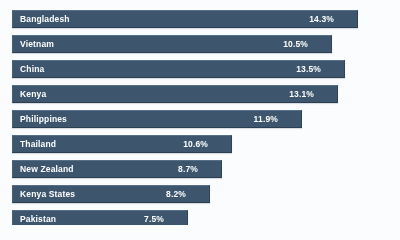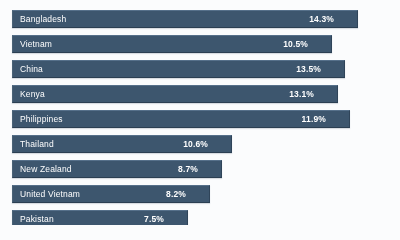--- a/index.html
+++ b/index.html
@@ -54,21 +54,21 @@
     border-right: 1px solid #2f4459;
     border-bottom: 1px solid #2b3f52;
     box-sizing: border-box;
     display: flex;
     align-items: center;
     justify-content: space-between;
     box-shadow: 0 1px 1px rgba(60,80,100,.18);
   }
   .bar-label {
     font-size: 8.5px;
-    font-weight: normal;
+    font-weight: bold;
     color: #ffffff;
     padding-left: 7px;
     letter-spacing: .15px;
     white-space: nowrap;
   }
   .bar-value {
     font-size: 8.5px;
     font-weight: bold;
     color: #ffffff;
     padding-right: 23px;
@@ -107,21 +107,21 @@
     </div>
 
     <div class="bar-row">
       <div class="bar" style="width:326px">
         <span class="bar-label">Kenya</span>
         <span class="bar-value">13.1%</span>
       </div>
     </div>
 
     <div class="bar-row">
-      <div class="bar" style="width:338px">
+      <div class="bar" style="width:290px">
         <span class="bar-label">Philippines</span>
         <span class="bar-value">11.9%</span>
       </div>
     </div>
 
     <div class="bar-row">
       <div class="bar" style="width:220px">
         <span class="bar-label">Thailand</span>
         <span class="bar-value">10.6%</span>
       </div>
@@ -129,21 +129,21 @@
 
     <div class="bar-row">
       <div class="bar" style="width:210px">
         <span class="bar-label">New Zealand</span>
         <span class="bar-value">8.7%</span>
       </div>
     </div>
 
     <div class="bar-row">
       <div class="bar" style="width:198px">
-        <span class="bar-label">United Vietnam</span>
+        <span class="bar-label">Kenya States</span>
         <span class="bar-value">8.2%</span>
       </div>
     </div>
 
     <div class="bar-row">
       <div class="bar" style="width:176px">
         <span class="bar-label">Pakistan</span>
         <span class="bar-value">7.5%</span>
       </div>
     </div>

